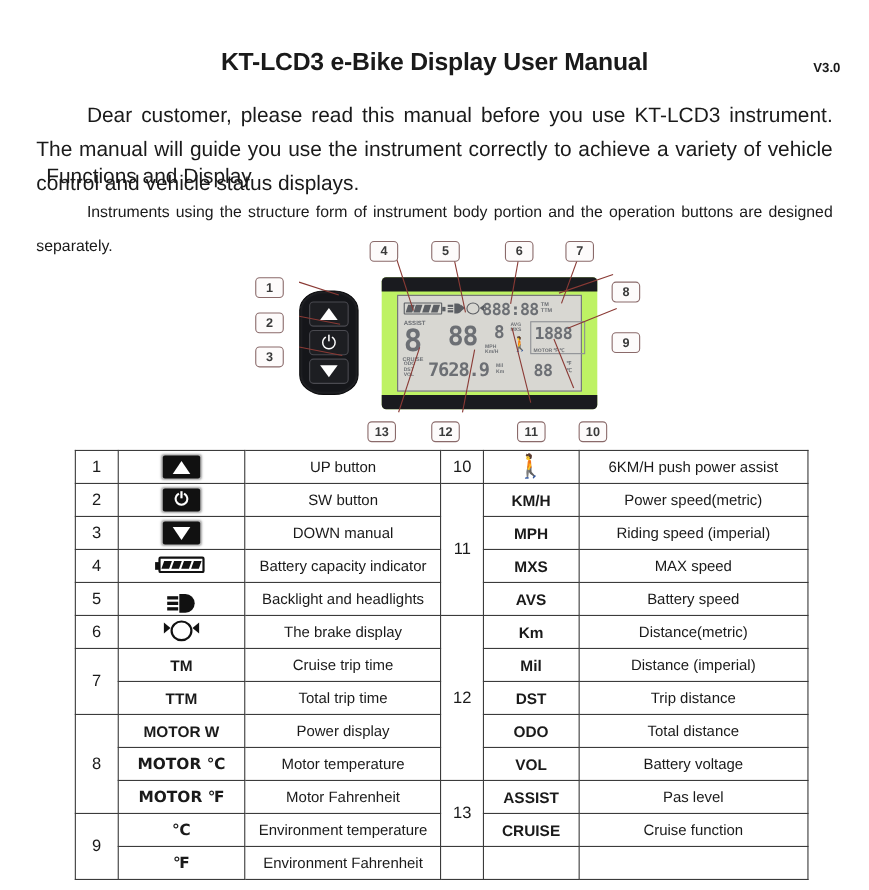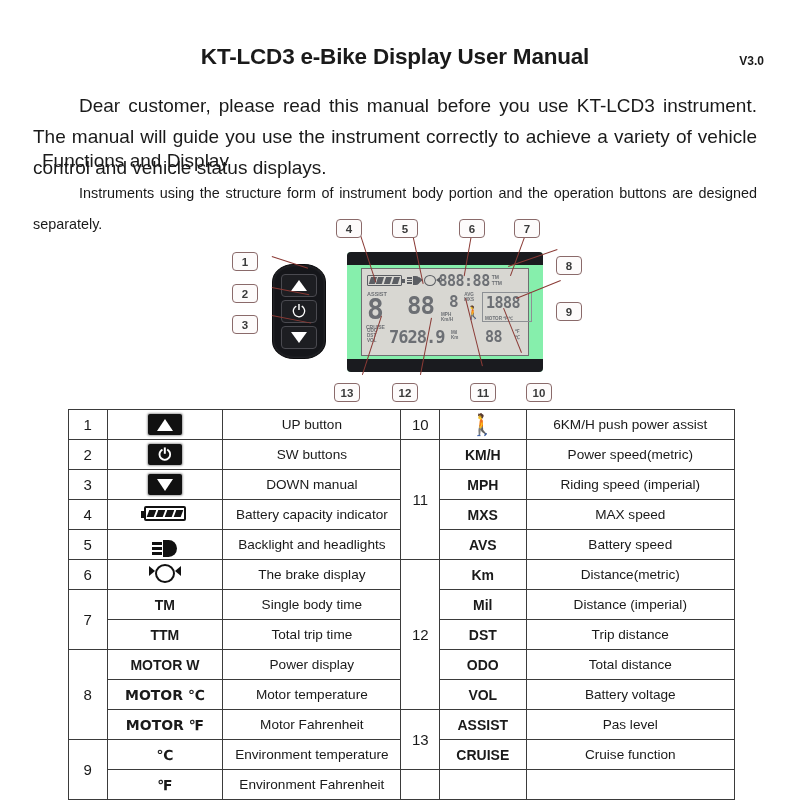--- a/index.html
+++ b/index.html
@@ -141,21 +141,21 @@
     line-height: 1;
   }
 
   
   .lcd-unit {
     position: absolute;
     left: 347px;
     top: 252px;
     width: 196px;
     height: 120px;
-    background: #86efac;
+    background: #bef264;
     border-radius: 4px;
   }
   .lcd-bar-top, .lcd-bar-bot {
     position: absolute;
     left: 0; right: 0;
     height: 13px;
     background: #1a1b1f;
   }
   .lcd-bar-top { top: 0; border-radius: 4px 4px 0 0; }
   .lcd-bar-bot { bottom: 0; border-radius: 0 0 4px 4px; }
@@ -573,21 +573,21 @@
       <td class="desc2 thick-top">6KM/H push power assist</td>
     </tr>
 
     <tr>
       <td class="num">2</td>
       <td class="sym">
         <span class="sq-btn">
             <span class="pw">⏻</span>
           </span>
       </td>
-      <td class="desc">SW buttons</td>
+      <td class="desc">SW button</td>
       <td class="num2" rowspan="4">11</td>
       <td class="sym2">KM/H</td>
       <td class="desc2">Power speed(metric)</td>
     </tr>
 
     <tr>
       <td class="num">3</td>
       <td class="sym">
         <span class="sq-btn">
             <span class="tri-dn2"></span>
@@ -639,21 +639,21 @@
       </td>
       <td class="desc">The brake display</td>
       <td class="num2" rowspan="5">12</td>
       <td class="sym2">Km</td>
       <td class="desc2">Distance(metric)</td>
     </tr>
 
     <tr>
       <td class="num" rowspan="2">7</td>
       <td class="sym">TM</td>
-      <td class="desc">Single body time</td>
+      <td class="desc">Cruise trip time</td>
       <td class="sym2">Mil</td>
       <td class="desc2">Distance (imperial)</td>
     </tr>
 
     <tr>
       <td class="sym">TTM</td>
       <td class="desc">Total trip time</td>
       <td class="sym2">DST</td>
       <td class="desc2">Trip distance</td>
     </tr>

